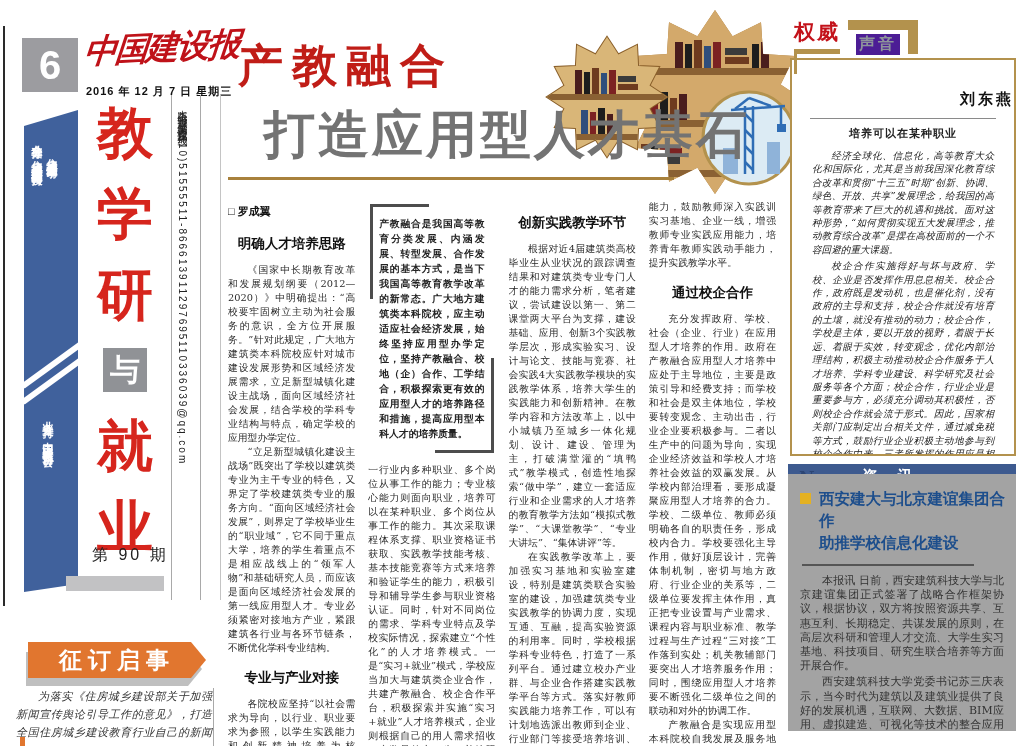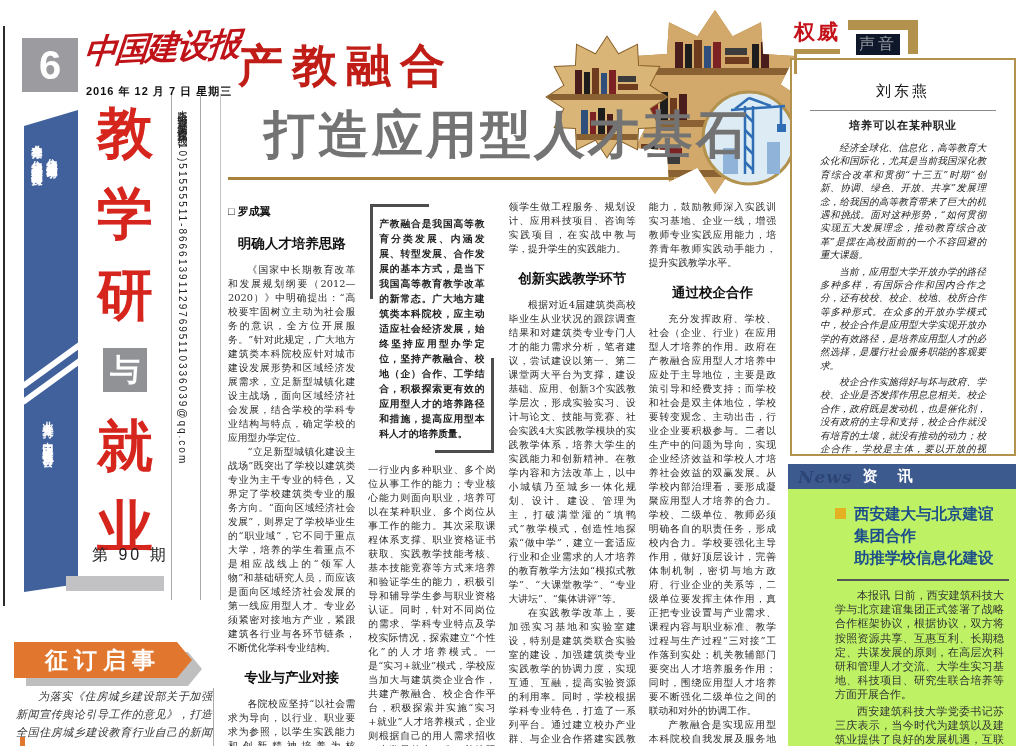--- a/index.html
+++ b/index.html
@@ -35,21 +35,21 @@
   .gray-bar{position:absolute;left:66px;top:576px;width:98px;height:15px;background:#c2c2c4;}
 
   .staff-rule{position:absolute;top:95px;width:1px;height:505px;background:#a9a9a9;}
   .staff-strip{position:absolute;left:175px;top:102px;height:498px;writing-mode:vertical-rl;
                font-size:10px;color:#222;letter-spacing:2px;overflow:hidden;}
   .staff-seg{margin-block-end:12px;}
   .outer-rule{position:absolute;left:220px;top:95px;width:1px;height:505px;background:#c4c4c4;}
 
   .sub-shadow{position:absolute;left:26px;top:652px;width:176px;height:34px;background:#bfbfbf;
               clip-path:polygon(0 0,calc(100% - 14px) 0,100% 50%,calc(100% - 14px) 100%,0 100%);}
-  .sub-banner{position:absolute;left:14px;top:642px;width:178px;height:36px;background:#e1762f;color:#fff;
+  .sub-banner{position:absolute;left:28px;top:642px;width:178px;height:36px;background:#e1762f;color:#fff;
               clip-path:polygon(0 0,calc(100% - 15px) 0,100% 50%,calc(100% - 15px) 100%,0 100%);
               display:flex;align-items:center;justify-content:center;font-size:23px;font-weight:bold;letter-spacing:6px;}
   .sub-text{position:absolute;left:16px;top:688px;width:196px;font-family:"DejaVu Serif",serif;font-style:italic;
             font-size:11px;line-height:18px;color:#333;text-indent:2em;text-align:justify;}
   .orange-tick{position:absolute;left:20px;top:737px;width:5px;height:9px;background:#e1762f;}
   .bottom-rule{position:absolute;left:213px;top:688px;width:1px;height:58px;background:#a9a9a9;}
 
   
   .illustration{position:absolute;left:545px;top:2px;z-index:1;}
   .hl-red{position:absolute;left:238px;top:36px;font-size:45px;font-weight:bold;color:#c01d17;
@@ -75,38 +75,38 @@
                     border-right:3px solid #4d4d4d;border-bottom:3px solid #4d4d4d;}
 
   
   .auth-box{position:absolute;left:790px;top:58px;width:226px;height:398px;border:2px solid #b3924d;
             background:#fff;overflow:hidden;z-index:2;}
   .auth-header{position:absolute;left:792px;top:14px;width:140px;height:50px;z-index:6;}
   .auth-main{position:absolute;left:2px;top:4px;font-size:21px;font-weight:bold;color:#c3121a;
              border-bottom:5px solid #b3924d;padding-bottom:3px;letter-spacing:2px;}
   .auth-bracket{position:absolute;left:56px;top:6px;width:70px;height:34px;
                 border-top:10px solid #b3924d;border-right:10px solid #b3924d;}
-  .auth-sub{position:absolute;left:64px;top:20px;font-size:16px;font-weight:normal;color:#8e949b;
-            background:#0f172a;padding:0 3px;letter-spacing:3px;}
+  .auth-sub{position:absolute;left:64px;top:20px;font-size:16px;font-weight:bold;color:#8e949b;
+            background:#4c1d95;padding:0 3px;letter-spacing:3px;}
   .auth-tick{position:absolute;left:2px;top:40px;width:3px;height:20px;background:#b3924d;}
-  .auth-name{margin-top:22px;text-align:center;font-size:15px;font-weight:normal;letter-spacing:3px;color:#111;}
+  .auth-name{margin-top:30px;text-align:right;font-size:15px;font-weight:bold;letter-spacing:3px;color:#111;}
   .auth-divider{width:186px;height:1px;background:#8a8a8a;margin:9px auto 7px;}
   .auth-title{text-align:center;font-size:11px;font-weight:bold;color:#222;letter-spacing:1px;}
   .auth-body{margin-top:8px;}
   .auth-body p{font-family:"DejaVu Serif",serif;font-style:italic;font-size:9.6px;line-height:13.4px;
-               color:#222;text-align:justify;text-indent:2em;margin:3px 28px;}
+               color:#222;text-align:justify;text-indent:2em;margin:3px 20px;}
 
   
   .news-bar{position:absolute;left:788px;top:464px;width:228px;height:25px;background:#3d5a8f;
             display:flex;align-items:center;padding-left:10px;z-index:2;}
   .news-en{font-family:"DejaVu Serif",serif;font-style:italic;font-weight:bold;font-size:17px;
            color:#2c4574;margin-right:10px;letter-spacing:1px;}
   .news-cn{font-size:15px;font-weight:bold;color:#fff;letter-spacing:8px;}
-  .news-body{position:absolute;left:788px;top:489px;width:228px;height:257px;background:#bef264;
-             overflow:hidden;z-index:2;padding-left:35px;}
+  .news-body{position:absolute;left:788px;top:474px;width:228px;height:257px;background:#a3a3a3;
+             overflow:hidden;z-index:2;}
   .news-title-row{display:flex;padding:14px 10px 0 12px;}
   .news-bullet{width:11px;height:11px;background:#e4b122;margin:5px 8px 0 0;flex:none;}
   .news-title{font-size:15.5px;font-weight:bold;color:#1d4e8c;line-height:22px;}
   .news-divider{width:172px;height:2px;background:#555;margin:10px 0 8px 14px;}
   .news-text p{font-family:"DejaVu Serif",serif;font-size:11px;line-height:14.2px;color:#333;
                text-align:justify;text-indent:2em;margin:0 12px 2px;}
 </style>
 </head>
 <body data-name="newspaper-page">
 
@@ -240,21 +240,20 @@
       <p class="col-para" data-name="article-paragraph">《国家中长期教育改革和发展规划纲要（2012—2020）》中明确提出：“高校要牢固树立主动为社会服务的意识，全方位开展服务。”针对此规定，广大地方建筑类本科院校应针对城市建设发展形势和区域经济发展需求，立足新型城镇化建设主战场，面向区域经济社会发展，结合学校的学科专业结构与特点，确定学校的应用型办学定位。</p>
       <p class="col-para" data-name="article-paragraph">“立足新型城镇化建设主战场”既突出了学校以建筑类专业为主干专业的特色，又界定了学校建筑类专业的服务方向。“面向区域经济社会发展”，则界定了学校毕业生的“职业域”，它不同于重点大学，培养的学生着重点不是相应战线上的“领军人物”和基础研究人员，而应该是面向区域经济社会发展的第一线应用型人才。专业必须紧密对接地方产业，紧跟建筑各行业与各环节链条，不断优化学科专业结构。</p>
       <h3 class="col-heading" data-name="article-subheading">专业与产业对接</h3>
       <p class="col-para" data-name="article-paragraph">各院校应坚持“以社会需求为导向，以行业、职业要求为参照，以学生实践能力和创新精神培养为核心”的“能力本位”、“共性化”的人才培养模式，在能力培养上，首先根据社会经济发展的要求和行业、职业的需求，明确每个专业基本技能和专业能力，专业基本能力面向行业，培养在某</p>
     </div>
     <div class="article-column" data-name="article-column">
       <div class="intro-box" data-name="article-abstract-box">产教融合是我国高等教育分类发展、内涵发展、转型发展、合作发展的基本方式，是当下我国高等教育教学改革的新常态。广大地方建筑类本科院校，应主动适应社会经济发展，始终坚持应用型办学定位，坚持产教融合、校地（企）合作、工学结合，积极探索更有效的应用型人才的培养路径和措施，提高应用型本科人才的培养质量。</div>
       <p class="col-para cont" data-name="article-paragraph">一行业内多种职业、多个岗位从事工作的能力；专业核心能力则面向职业，培养可以在某种职业、多个岗位从事工作的能力。其次采取课程体系支撑、职业资格证书获取、实践教学技能考核、基本技能竞赛等方式来培养和验证学生的能力，积极引导和辅导学生参与职业资格认证。同时，针对不同岗位的需求、学科专业特点及学校实际情况，探索建立“个性化”的人才培养模式。一是“实习+就业”模式，学校应当加大与建筑类企业合作，共建产教融合、校企合作平台，积极探索并实施“实习+就业”人才培养模式，企业则根据自己的用人需求招收一定数量的实习生，并按照企业要求和学生毕业要求安排学生的实习实训，学生实习、实训课程教学主要由企业的人员承担，学生毕业后就在该企业就业。二是“订单式”培养模式，学校根据行业、企业的具体要求，调整人才培养方案和课程体系，与企业共同培养其所需的应用型人才。三是“工匠式”模式，通过教师工作室，以师傅带徒弟的方式，带</p>
     </div>
     <div class="article-column" data-name="article-column">
-      <p class="col-para cont" data-name="article-paragraph">领学生做工程服务、规划设计、应用科技项目、咨询等实践项目，在实战中教与学，提升学生的实践能力。</p>
       <h3 class="col-heading" data-name="article-subheading">创新实践教学环节</h3>
       <p class="col-para" data-name="article-paragraph">根据对近4届建筑类高校毕业生从业状况的跟踪调查结果和对建筑类专业专门人才的能力需求分析，笔者建议，尝试建设以第一、第二课堂两大平台为支撑，建设基础、应用、创新3个实践教学层次，形成实验实习、设计与论文、技能与竞赛、社会实践4大实践教学模块的实践教学体系，培养大学生的实践能力和创新精神。在教学内容和方法改革上，以中小城镇乃至城乡一体化规划、设计、建设、管理为主，打破满堂灌的“填鸭式”教学模式，创造性地探索“做中学”，建立一套适应行业和企业需求的人才培养的教育教学方法如“模拟式教学”、“大课堂教学”、“专业大讲坛”、“集体讲评”等。</p>
       <p class="col-para" data-name="article-paragraph">在实践教学改革上，要加强实习基地和实验室建设，特别是建筑类联合实验室的建设，加强建筑类专业实践教学的协调力度，实现互通、互融，提高实验资源的利用率。同时，学校根据学科专业特色，打造了一系列平台。通过建立校办产业群、与企业合作搭建实践教学平台等方式。落实好教师实践能力培养工作，可以有计划地选派出教师到企业、行业部门等接受培养培训、挂职工作和实践锻炼，鼓励教师参加职（执）业技术资格考试和提升教师实践</p>
     </div>
     <div class="article-column" data-name="article-column">
       <p class="col-para cont" data-name="article-paragraph">能力，鼓励教师深入实践训实习基地、企业一线，增强教师专业实践应用能力，培养青年教师实践动手能力，提升实践教学水平。</p>
       <h3 class="col-heading" data-name="article-subheading">通过校企合作</h3>
       <p class="col-para" data-name="article-paragraph">充分发挥政府、学校、社会（企业、行业）在应用型人才培养的作用。政府在产教融合应用型人才培养中应处于主导地位，主要是政策引导和经费支持；而学校和社会是双主体地位，学校要转变观念、主动出击，行业企业要积极参与。二者以生产中的问题为导向，实现企业经济效益和学校人才培养社会效益的双赢发展。从学校内部治理看，要形成凝聚应用型人才培养的合力。学校、二级单位、教师必须明确各自的职责任务，形成校内合力。学校要强化主导作用，做好顶层设计，完善体制机制，密切与地方政府、行业企业的关系等，二级单位要发挥主体作用，真正把专业设置与产业需求、课程内容与职业标准、教学过程与生产过程“三对接”工作落到实处；机关教辅部门要突出人才培养服务作用；同时，围绕应用型人才培养要不断强化二级单位之间的联动和对外的协调工作。</p>
       <p class="col-para" data-name="article-paragraph">产教融合是实现应用型本科院校自我发展及服务地方经济发展的重要途径，树立应用型人才培养定位，坚持改革创新，面向行业教学，躬行实践，才能为地方建筑类高校打造社会需要的实用人才开辟新途径。</p>
     </div>
@@ -265,21 +264,20 @@
   <div class="auth-main" data-name="authority-header-main">权威</div>
   <div class="auth-sub" data-name="authority-header-sub">声音</div>
   <div class="auth-tick" data-name="gold-tick-icon"></div>
 </div>
 <div class="auth-box" data-name="authority-voice-box">
   <div class="auth-name" data-name="authority-speaker-name">刘东燕</div>
   <div class="auth-divider" data-name="authority-name-divider"></div>
   <div class="auth-title" data-name="authority-speaker-title">培养可以在某种职业</div>
   <div class="auth-body" data-name="authority-body">
       <p data-name="authority-paragraph">经济全球化、信息化，高等教育大众化和国际化，尤其是当前我国深化教育综合改革和贯彻“十三五”时期“创新、协调、绿色、开放、共享”发展理念，给我国的高等教育带来了巨大的机遇和挑战。面对这种形势，“如何贯彻实现五大发展理念，推动教育综合改革”是摆在高校面前的一个不容回避的重大课题。</p>
-      <p data-name="authority-paragraph">当前，应用型大学开放办学的路径多种多样，有国际合作和国内合作之分，还有校校、校企、校地、校所合作等多种形式。在众多的开放办学模式中，校企合作是应用型大学实现开放办学的有效路径，是培养应用型人才的必然选择，是履行社会服务职能的客观要求。</p>
       <p data-name="authority-paragraph">校企合作实施得好与坏与政府、学校、企业是否发挥作用息息相关。校企合作，政府既是发动机，也是催化剂，没有政府的主导和支持，校企合作就没有培育的土壤，就没有推动的动力；校企合作，学校是主体，要以开放的视野，着眼于长远、着眼于实效，转变观念，优化内部治理结构，积极主动推动校企合作服务于人才培养、学科专业建设、科学研究及社会服务等各个方面；校企合作，行业企业是重要参与方，必须充分调动其积极性，否则校企合作就会流于形式。因此，国家相关部门应制定出台相关文件，通过减免税等方式，鼓励行业企业积极主动地参与到校企合作中来。三者所发挥的作用应是相辅相成的，缺一不可。只有政府、学院、企业三方发挥合力，通过校企合作，深入推进开放办学才能取得实效。</p>
     </div>
 </div>
 
 <div class="news-bar" data-name="news-section-header">
   <span class="news-en" data-name="news-header-en">News</span>
   <span class="news-cn" data-name="news-header-cn">资 讯</span>
 </div>
 <div class="news-body" data-name="news-section-body">
   <div class="news-title-row">

